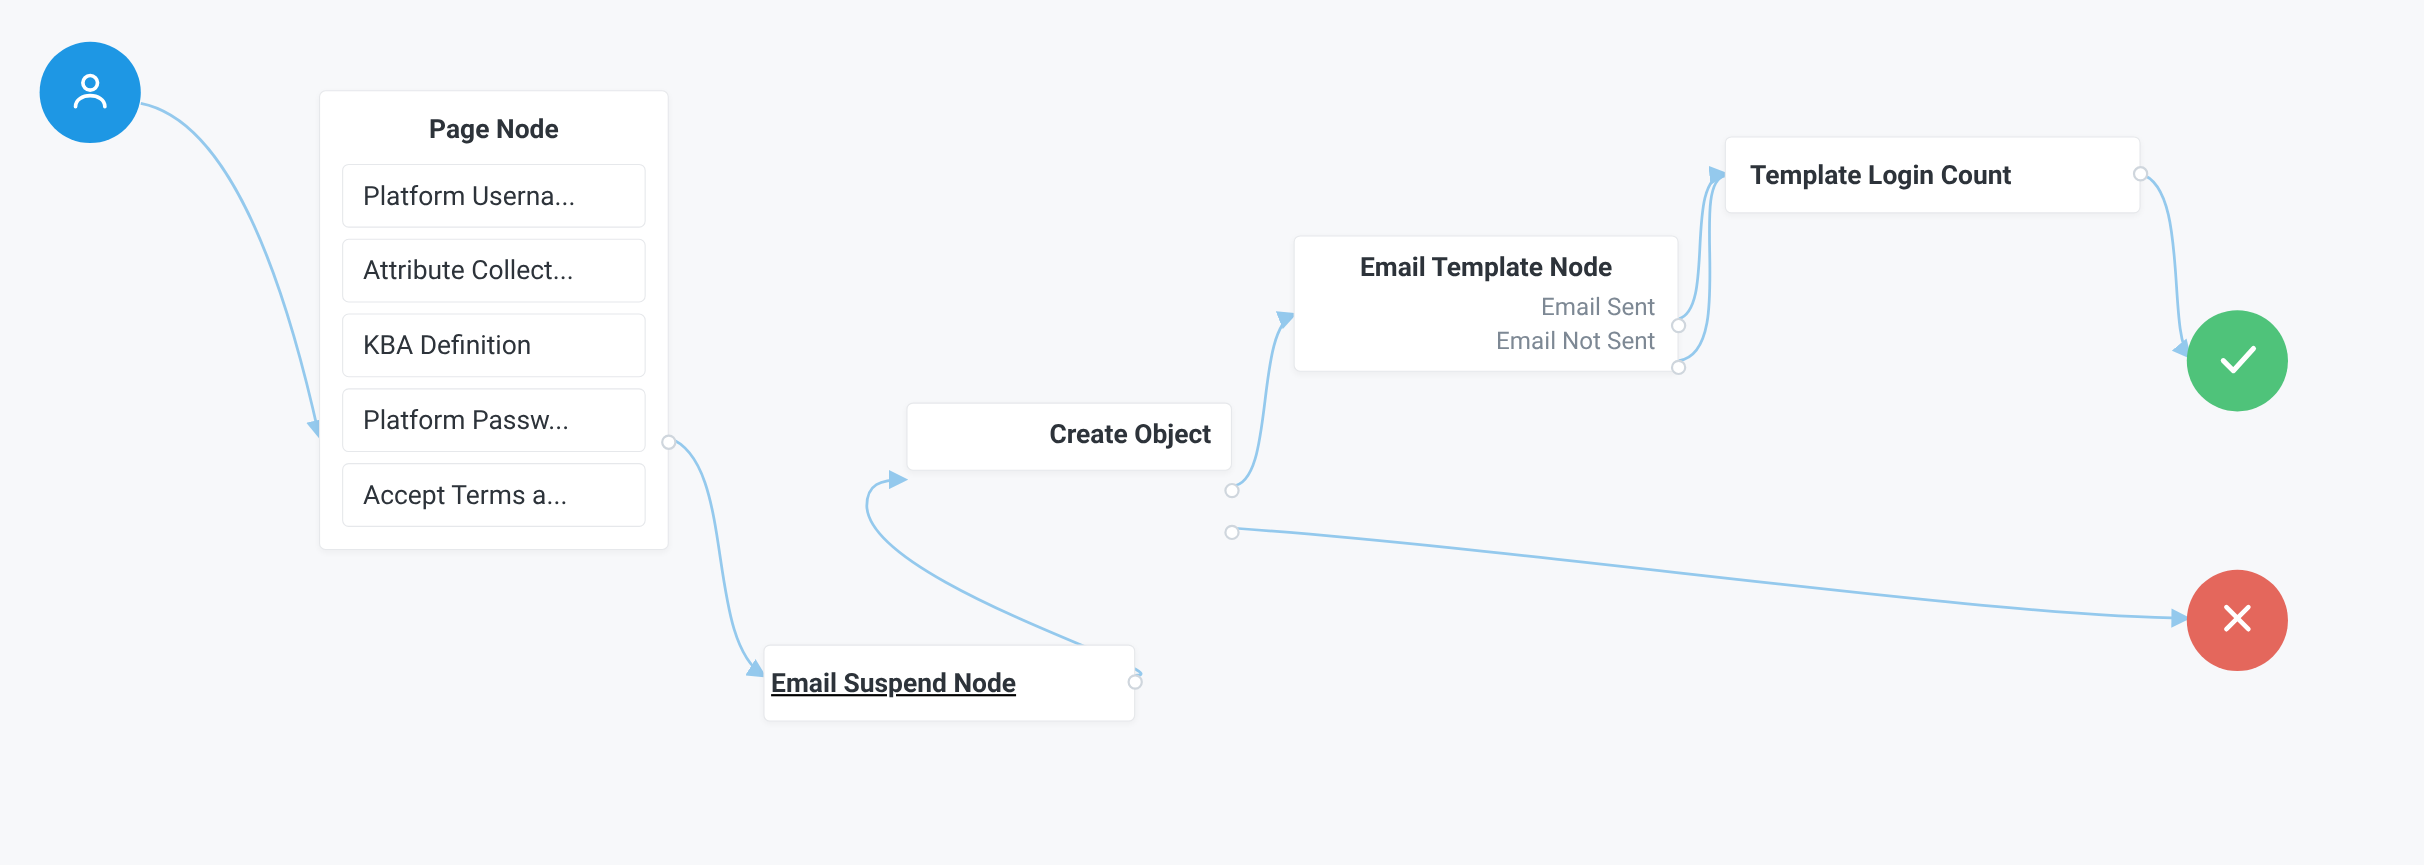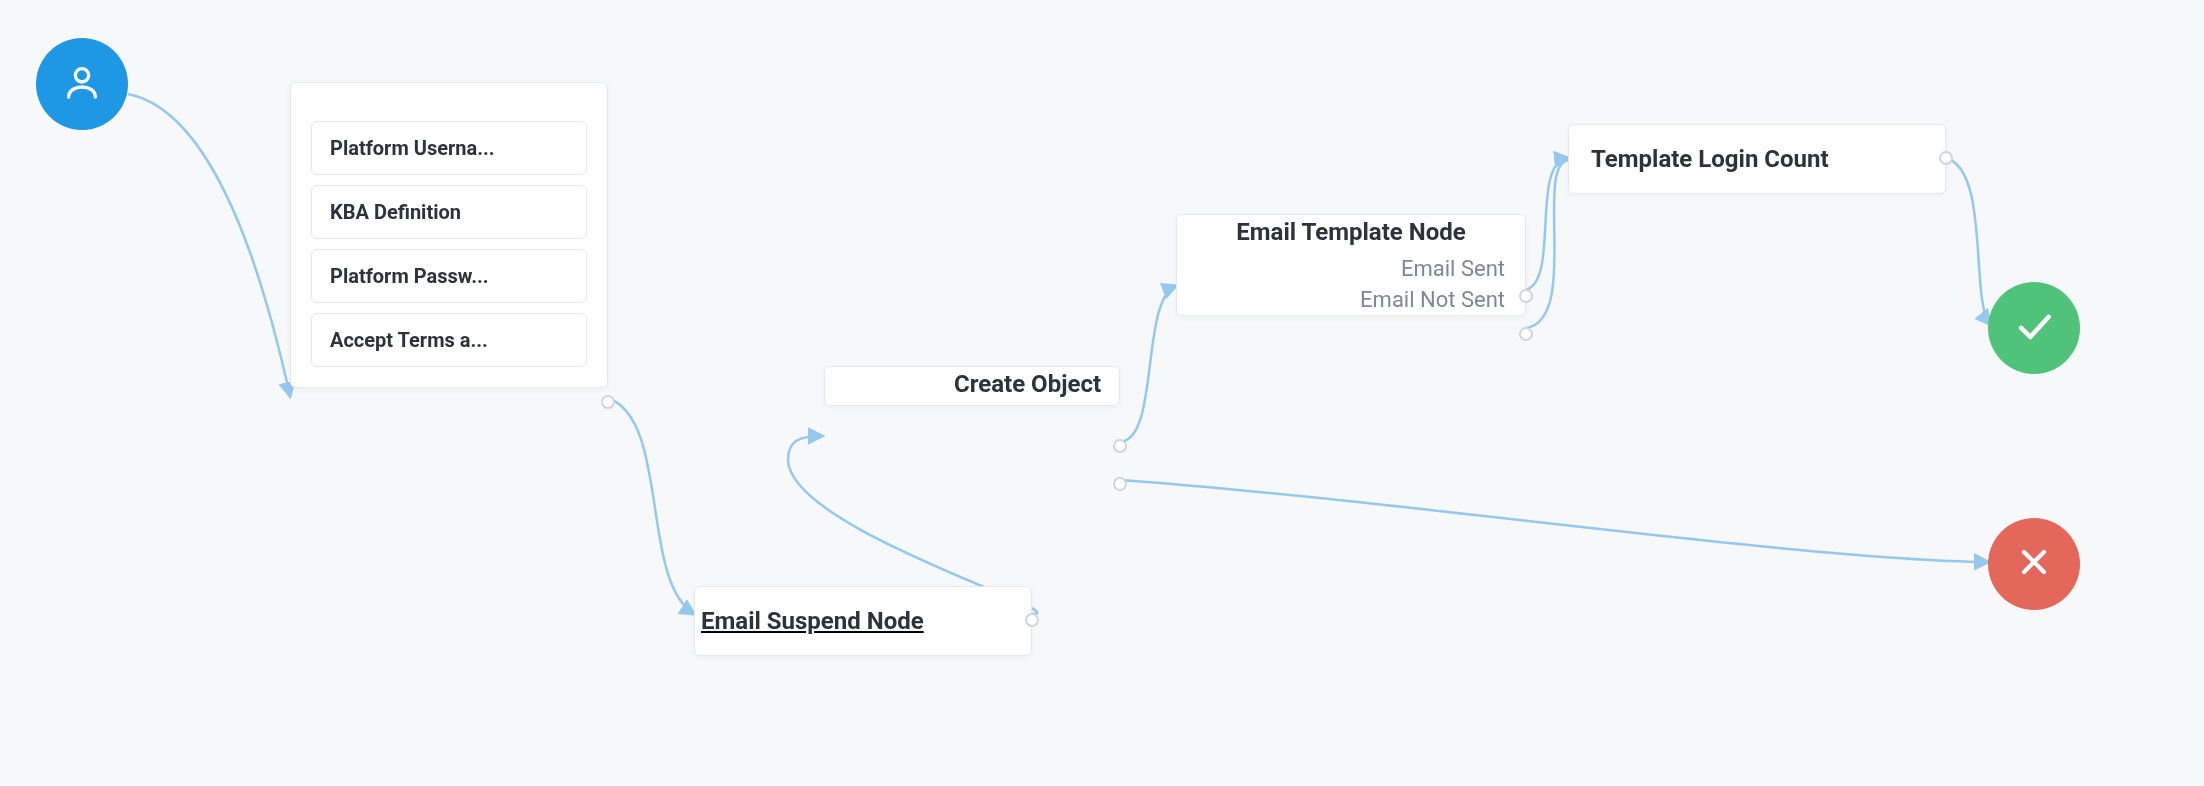--- a/index.html
+++ b/index.html
@@ -18,40 +18,40 @@
     width: 2204px;
     height: 786px;
     pointer-events: none;
   }
   .node-card {
     position: absolute;
     background: #ffffff;
     border: 1px solid #e6e8eb;
     border-radius: 6px;
     box-shadow: 0 2px 6px rgba(0,0,0,0.04);
-    padding: 3px 18px;
+    padding: 14px 18px;
   }
   .node-title {
     font-size: 24px;
     font-weight: 700;
     color: #2d333a;
     text-align: center;
   }
   .sub-items {
     margin-top: 18px;
     display: flex;
     flex-direction: column;
     gap: 10px;
   }
   .sub-item {
     border: 1px solid #e6e8eb;
     border-radius: 6px;
     padding: 14px 18px;
-    font-size: 20px;
-    font-weight: 700;
+    font-size: 24px;
+    font-weight: 400;
     color: #2d333a;
     white-space: nowrap;
     overflow: hidden;
     text-overflow: ellipsis;
     width: 276px;
   }
   .outcome-list {
     margin-top: 10px;
     display: flex;
     flex-direction: column;
@@ -177,22 +177,24 @@
 <div id="start-circle" class="circle-node start">
   <span>
     <svg width="40" height="40" viewBox="0 0 24 24" fill="none" stroke="#ffffff" stroke-width="2" stroke-linecap="round" stroke-linejoin="round">
       <circle cx="12" cy="8" r="4"></circle>
       <path d="M4 21c0-4 4-6 8-6s8 2 8 6"></path>
     </svg>
   </span>
 </div>
 
 <div id="page-node" class="node-card">
+  <div class="node-title">Page Node</div>
   <div class="sub-items">
     <div class="sub-item">Platform Userna...</div>
+    <div class="sub-item">Attribute Collect...</div>
     <div class="sub-item">KBA Definition</div>
     <div class="sub-item">Platform Passw...</div>
     <div class="sub-item">Accept Terms a...</div>
   </div>
   <div class="port"></div>
 </div>
 
 <div id="email-suspend" class="node-card">
   <div class="node-title">Email Suspend Node</div>
   <div class="port"></div>

